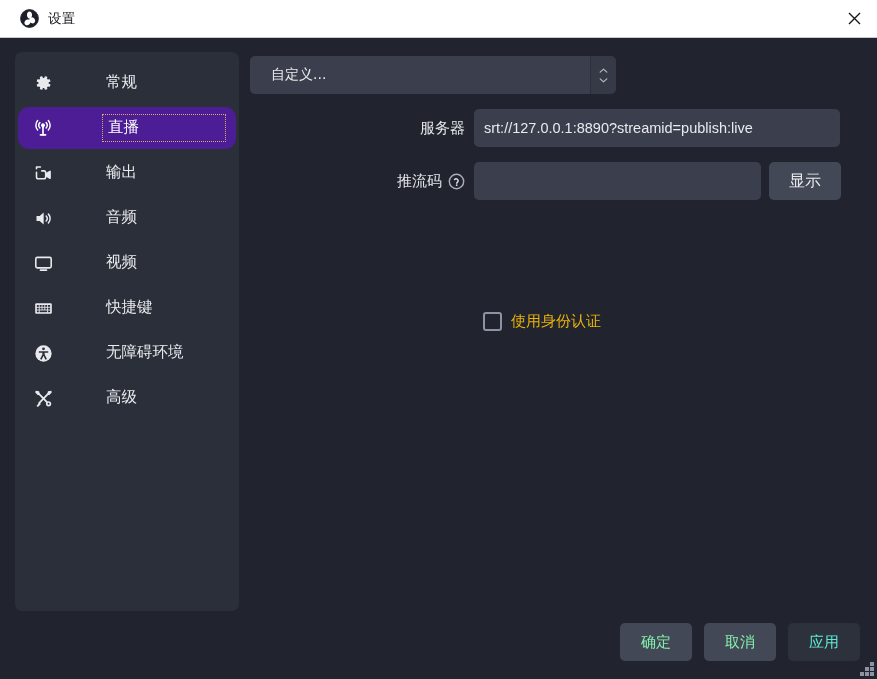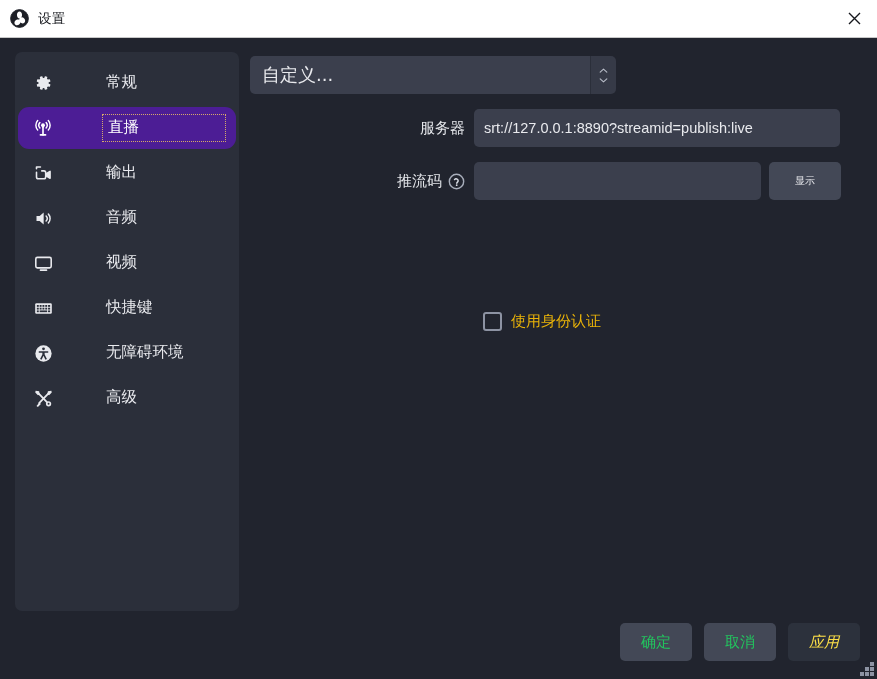--- a/index.html
+++ b/index.html
@@ -31,21 +31,21 @@
     height: 38px;
     background: #ffffff;
     border-bottom: 1px solid #c8c8c8;
     display: flex;
     align-items: center;
   }
   .titlebar-left {
     display: flex;
     align-items: center;
     gap: 9px;
-    padding-left: 10px;
+    padding-left: 20px;
     flex: 1;
     height: 100%;
   }
   .obs-logo {
     width: 19px; height: 19px;
     flex: none;
     display: block;
   }
   .title-text {
     font-size: 13.5px;
@@ -157,22 +157,22 @@
     height: 38px;
     display: flex;
     align-items: stretch;
   }
   .combo-text {
     flex: 1;
     background: #3b3f4d;
     border-radius: 5px 0 0 5px;
     display: flex;
     align-items: center;
-    padding-left: 12px;
-    font-size: 18px;
+    padding-left: 21px;
+    font-size: 14px;
     color: #e9eaee;
     cursor: default;
   }
   .combo-arrows {
     width: 26px;
     background: #363a47;
     border-radius: 0 5px 5px 0;
     border-left: 1px solid #2b2f3a;
     display: flex;
     flex-direction: column;
@@ -216,21 +216,21 @@
     outline: none;
   }
   .show-btn {
     width: 72px;
     height: 38px;
     margin-left: 8px;
     background: #434856;
     border: none;
     border-radius: 5px;
     font-family: "DejaVu Sans", "Liberation Sans", sans-serif;
-    font-size: 10px;
+    font-size: 16px;
     color: #e9eaee;
     cursor: default;
   }
 
   
   .row-auth {
     left: 233px;
     top: 260px;
     gap: 9px;
   }
@@ -259,27 +259,26 @@
     gap: 12px;
   }
   .btn {
     width: 72px;
     height: 38px;
     background: #434856;
     border: none;
     border-radius: 5px;
     font-family: "DejaVu Sans", "Liberation Sans", sans-serif;
     font-size: 15px;
-    color: #22c55e;
+    color: #86efac;
     cursor: default;
   }
   .btn.disabled {
     background: #2c313c;
-    color: #fde047;
-    font-style: italic;
+    color: #5eead4;
   }
 
   
   .grip {
     position: absolute;
     right: 3px;
     bottom: 3px;
     width: 14px;
     height: 14px;
   }

